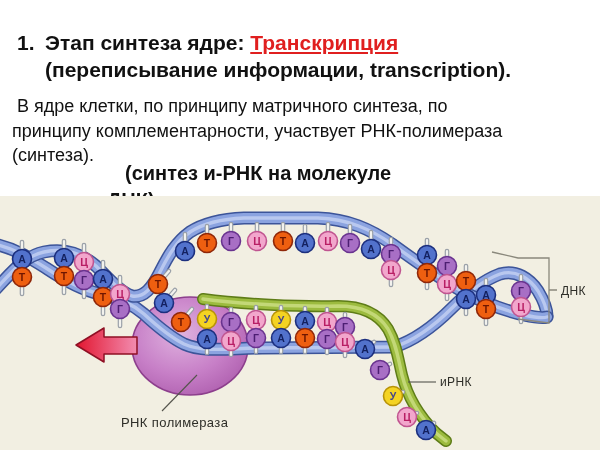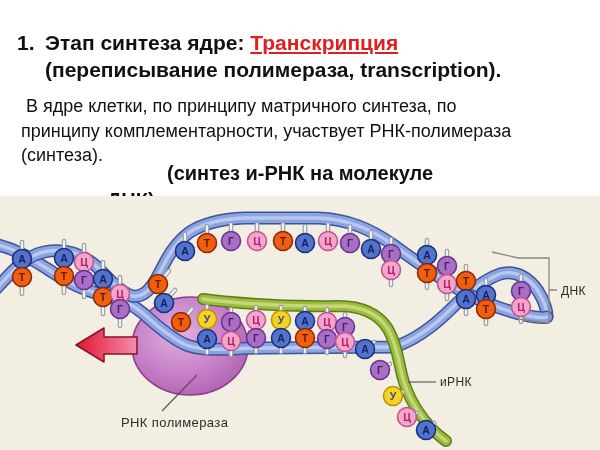--- a/index.html
+++ b/index.html
@@ -4,35 +4,35 @@
 <style>
   html,body{margin:0;padding:0;background:#888;}
   .slide{
     position:relative;width:600px;height:450px;background:#ffffff;
     font-family:"Liberation Sans",sans-serif;overflow:hidden;color:#111;
   }
   .tnum{position:absolute;left:17px;top:31px;font-size:21px;font-weight:bold;}
   .tline1{position:absolute;left:45px;top:31px;font-size:21px;font-weight:bold;white-space:nowrap;}
   .tline1 .red{color:#e01f1f;text-decoration:underline;}
   .tline2{position:absolute;left:45px;top:58px;font-size:21px;font-weight:bold;white-space:nowrap;}
-  .body-text{position:absolute;left:21px;top:94px;font-size:18px;line-height:24.5px;white-space:nowrap;}
+  .body-text{position:absolute;left:12px;top:94px;font-size:18px;line-height:24.5px;white-space:nowrap;}
   .body-text .ind{padding-left:5px;}
-  .sub1{position:absolute;left:125px;top:162px;font-size:20px;font-weight:bold;white-space:nowrap;margin-left:42px;}
+  .sub1{position:absolute;left:125px;top:162px;font-size:20px;font-weight:bold;white-space:nowrap;}
   .sub2{position:absolute;left:107px;top:189px;font-size:20px;font-weight:bold;white-space:nowrap;}
   .diagram{position:absolute;left:0;top:196px;width:600px;height:254px;background:#f2efe2;}
   .diagram svg{display:block;width:600px;height:254px;}
 </style>
 </head>
 <body>
 
 <div class="slide">
 
   <span class="tnum">1.</span>
   <span class="tline1"><span>Этап синтеза ядре: </span><span class="red">Транскрипция</span></span>
-  <span class="tline2">(переписывание полимераза, transcription).</span>
+  <span class="tline2">(переписывание информации, transcription).</span>
 
   <div class="body-text">
     <div class="ind">В ядре клетки, по принципу матричного синтеза, по</div>
     <div>принципу комплементарности, участвует РНК-полимераза</div>
     <div>(синтеза).</div>
   </div>
 
   <div class="sub1">(синтез и-РНК на молекуле</div>
   <div class="sub2">ДНК)</div>
 

